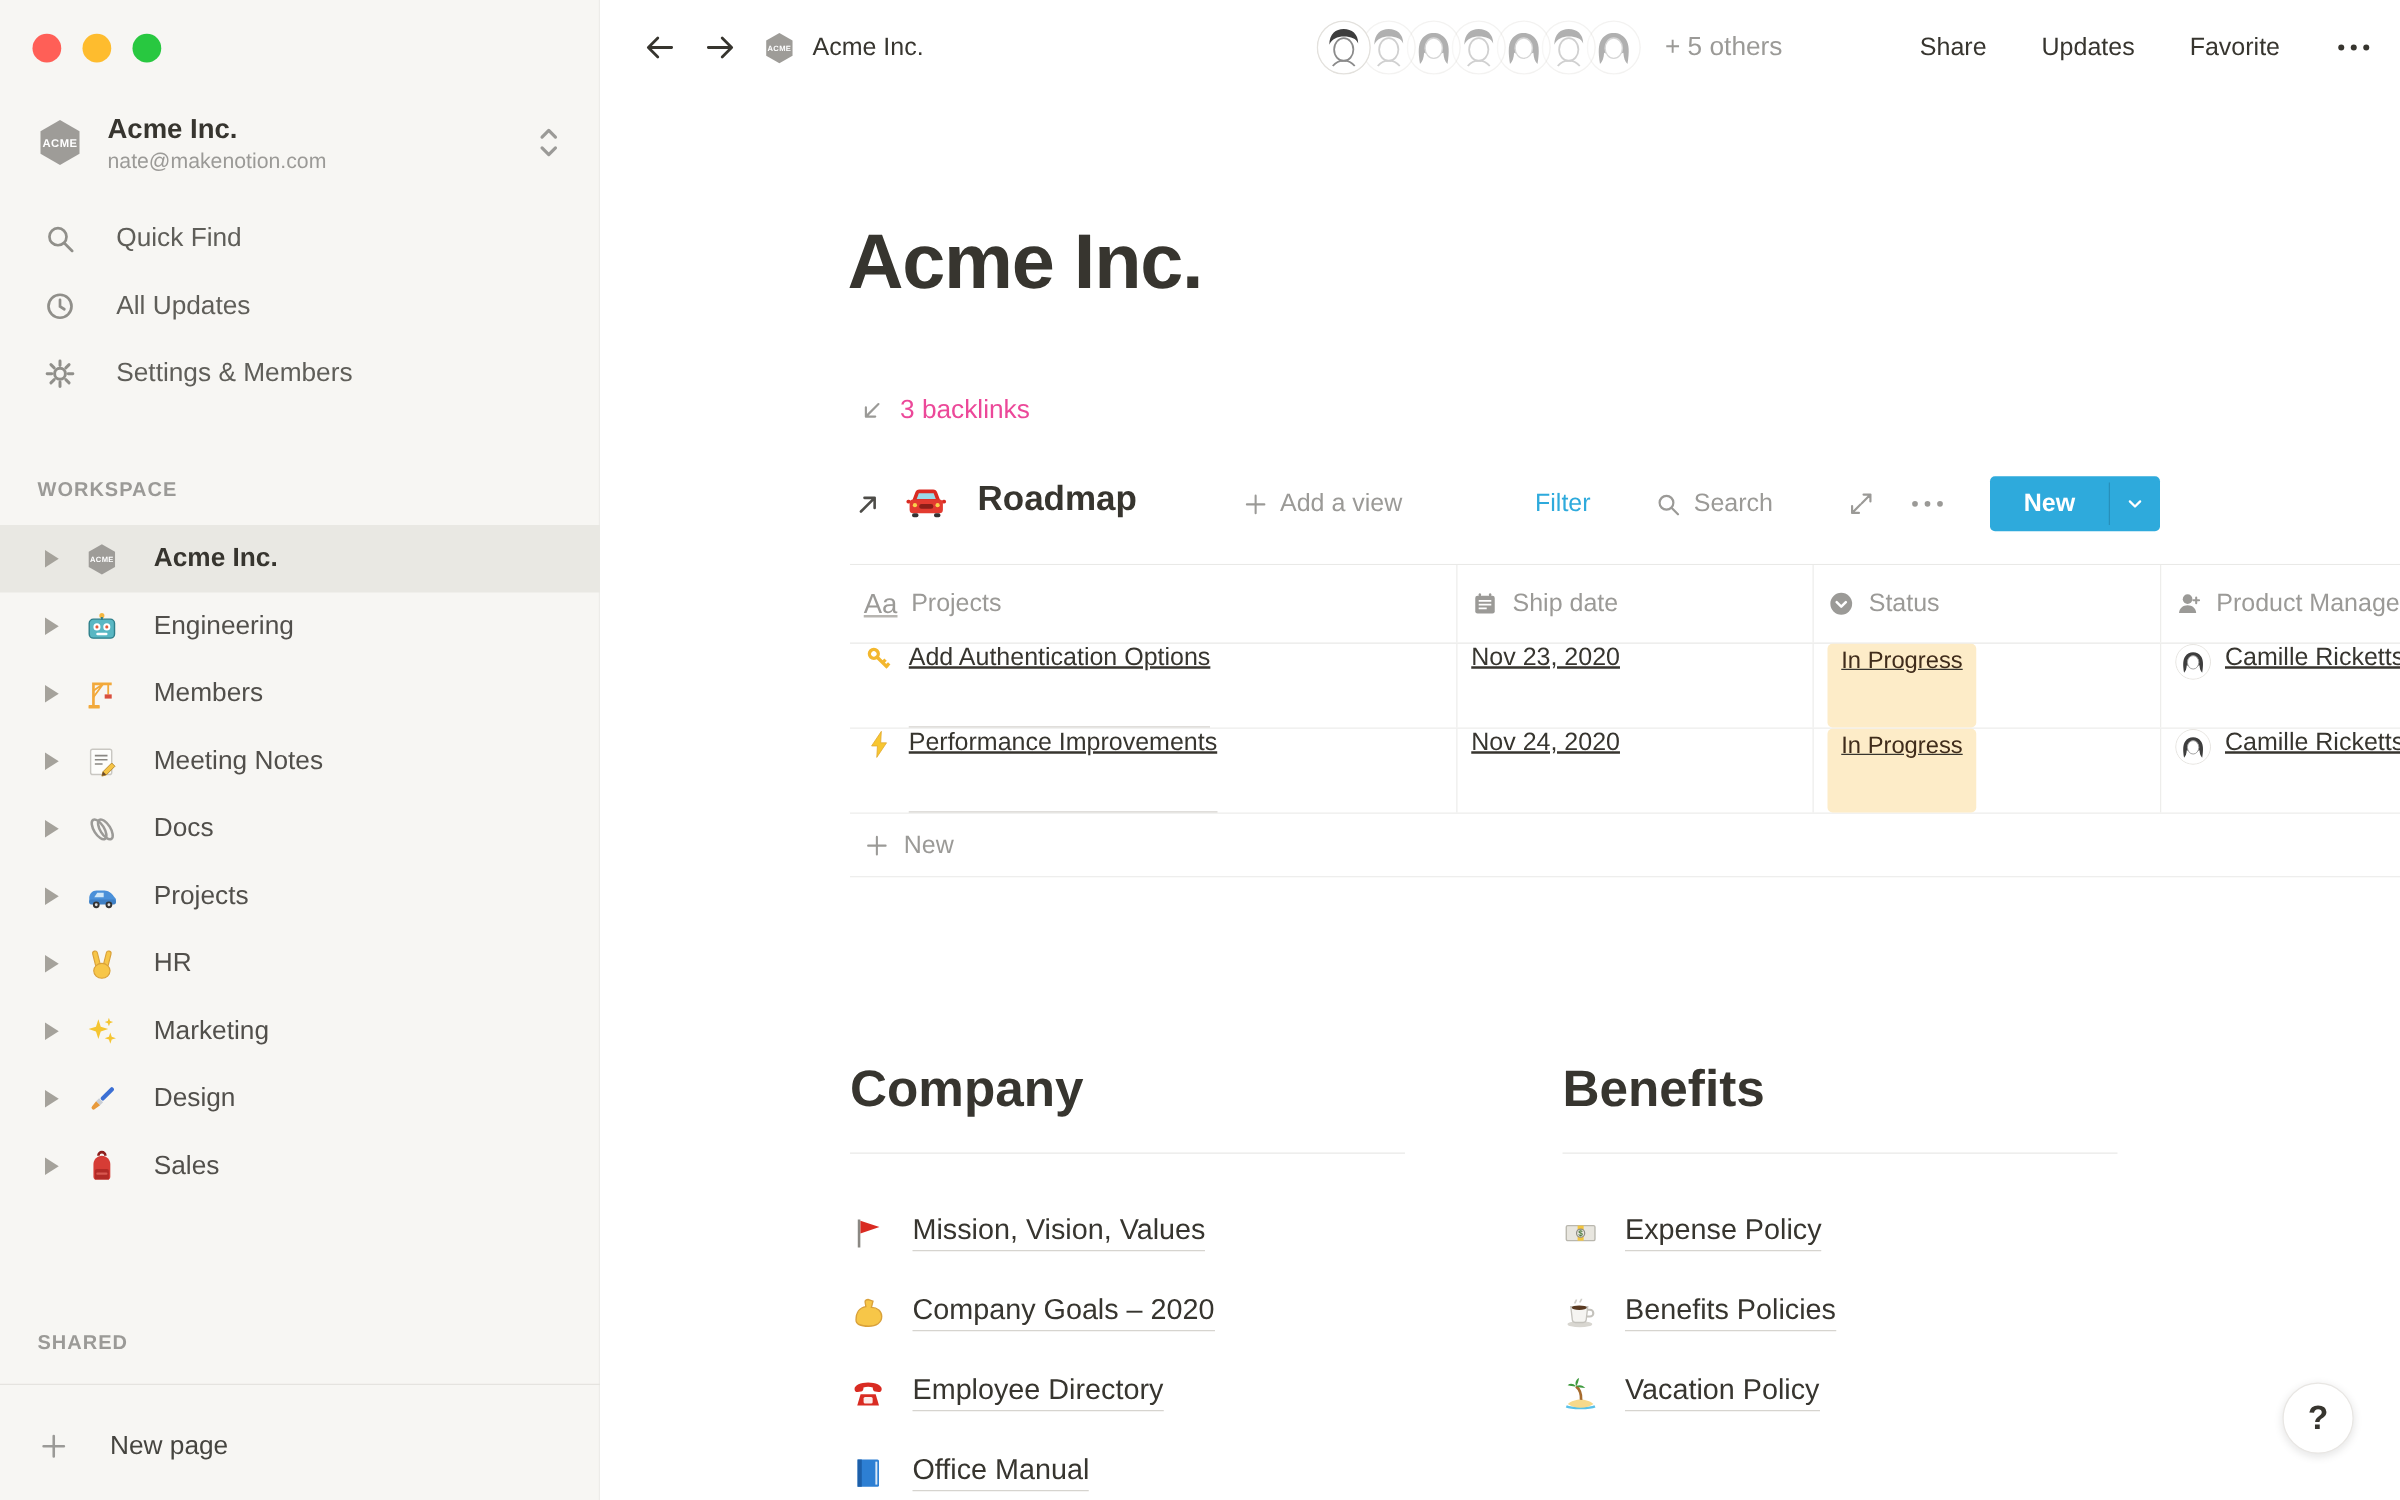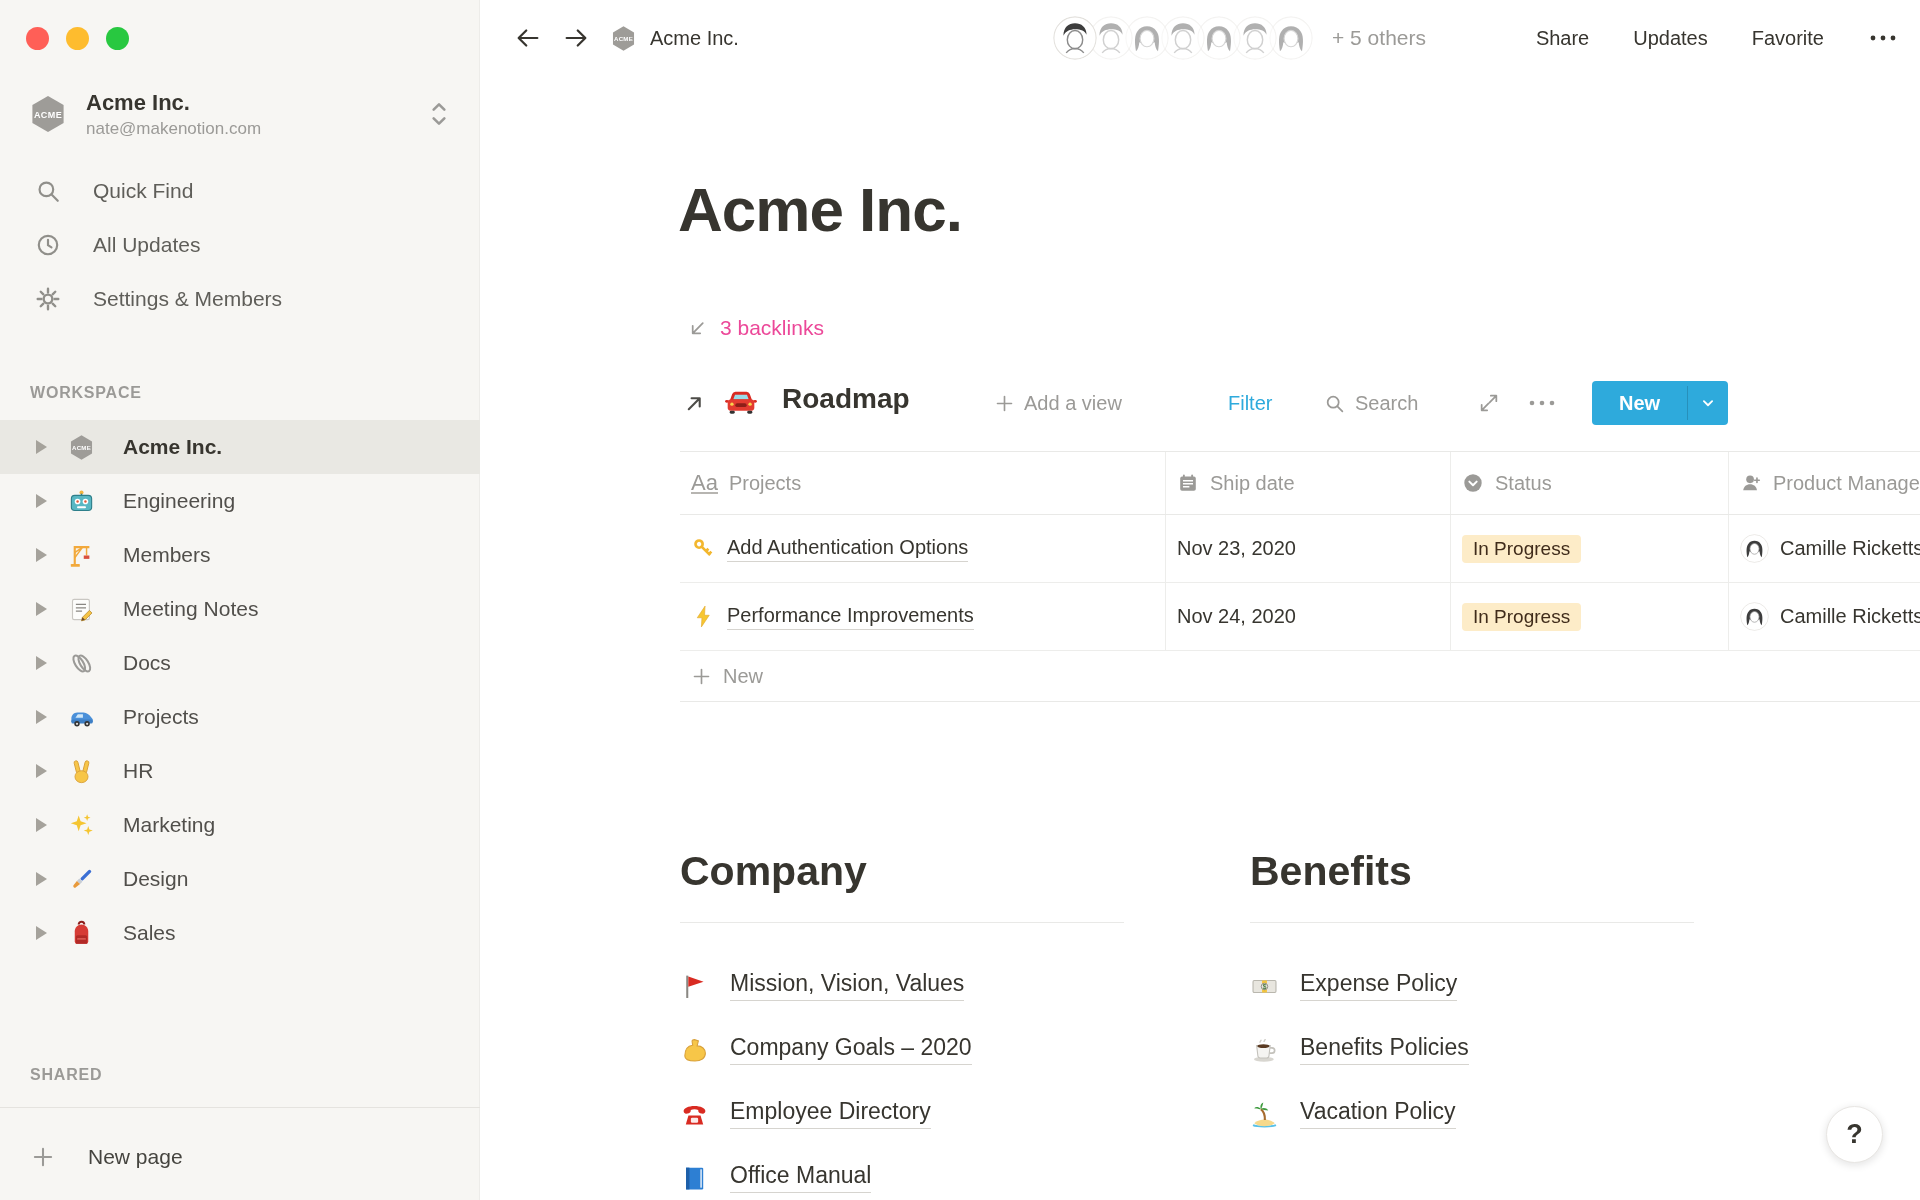--- a/index.html
+++ b/index.html
@@ -94,21 +94,21 @@
 
   
   .table{position:absolute;left:680px;top:451px;width:1240px;overflow:hidden;}
   .thead{display:flex;height:62px;border-top:1px solid #e9e9e7;border-bottom:1px solid #e9e9e7;}
   .tr{display:flex;height:67px;border-bottom:1px solid #ededeb;}
   .c1{width:474px;flex:0 0 auto;}.c2{width:273px;flex:0 0 auto;}
   .c3{width:266px;flex:0 0 auto;}.c4{width:420px;flex:0 0 auto;}
   .c1,.c2,.c3{border-right:1px solid #ededeb;}
   .th{display:flex;align-items:center;gap:11px;padding-left:11px;color:#9b9a97;font-size:20px;}
   .aa{font-size:22px;font-weight:400;border-bottom:2px solid #b7b5b1;line-height:19px;}
-  .td{display:flex;align-items:center;padding-left:11px;font-size:20px;color:#37352f;}
+  .td{display:flex;padding-left:11px;font-size:20px;color:#37352f;text-decoration:underline;}
   .cell-ic{width:25px;height:25px;margin-right:11px;flex:0 0 auto;}
   .pg-link{font-weight:500;border-bottom:1.5px solid #d6d4cf;padding-bottom:2px;cursor:pointer;
            white-space:nowrap;}
   .pill{background:#fdecc8;color:#402c1b;border-radius:4px;padding:3px 11px;font-size:19px;}
   .row-av{width:29px;height:29px;border-radius:50%;margin-right:11px;flex:0 0 auto;}
   .owner-name{white-space:nowrap;}
   .newrow{display:flex;align-items:center;height:50px;gap:11px;padding-left:11px;
           border-bottom:1px solid #e9e9e7;color:#9b9a97;font-size:20px;cursor:pointer;}
 
   

